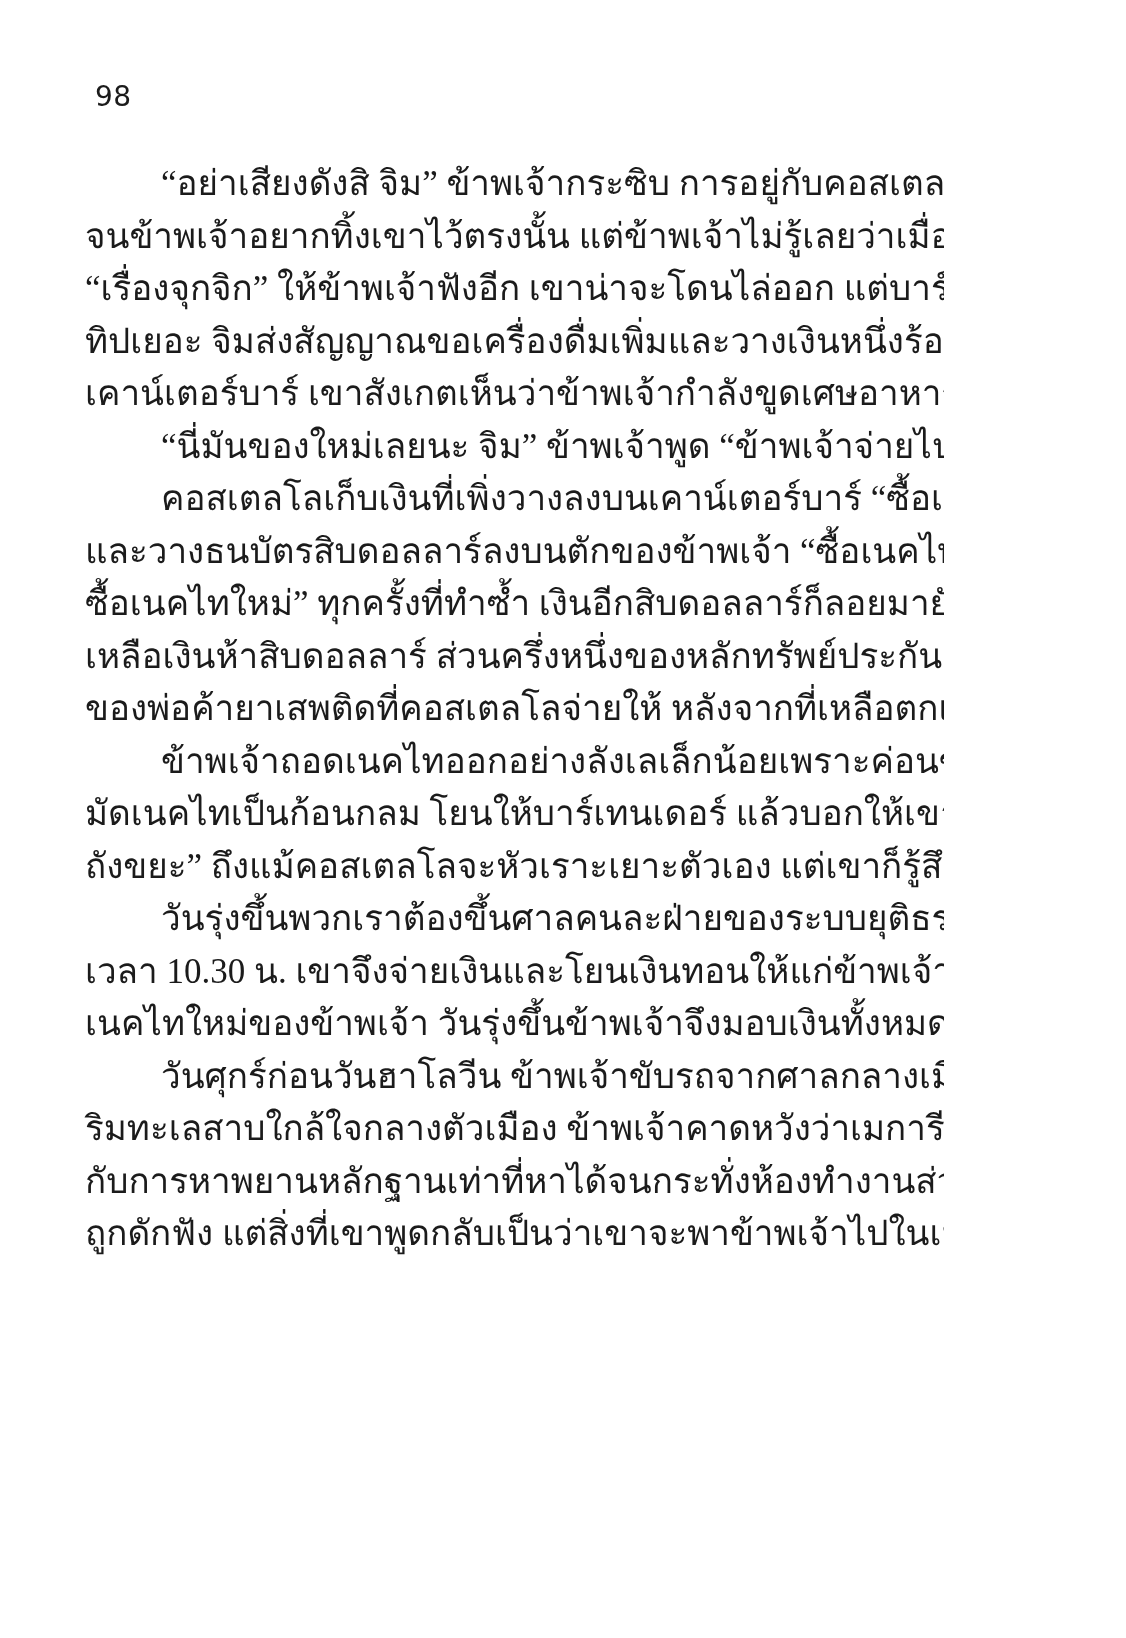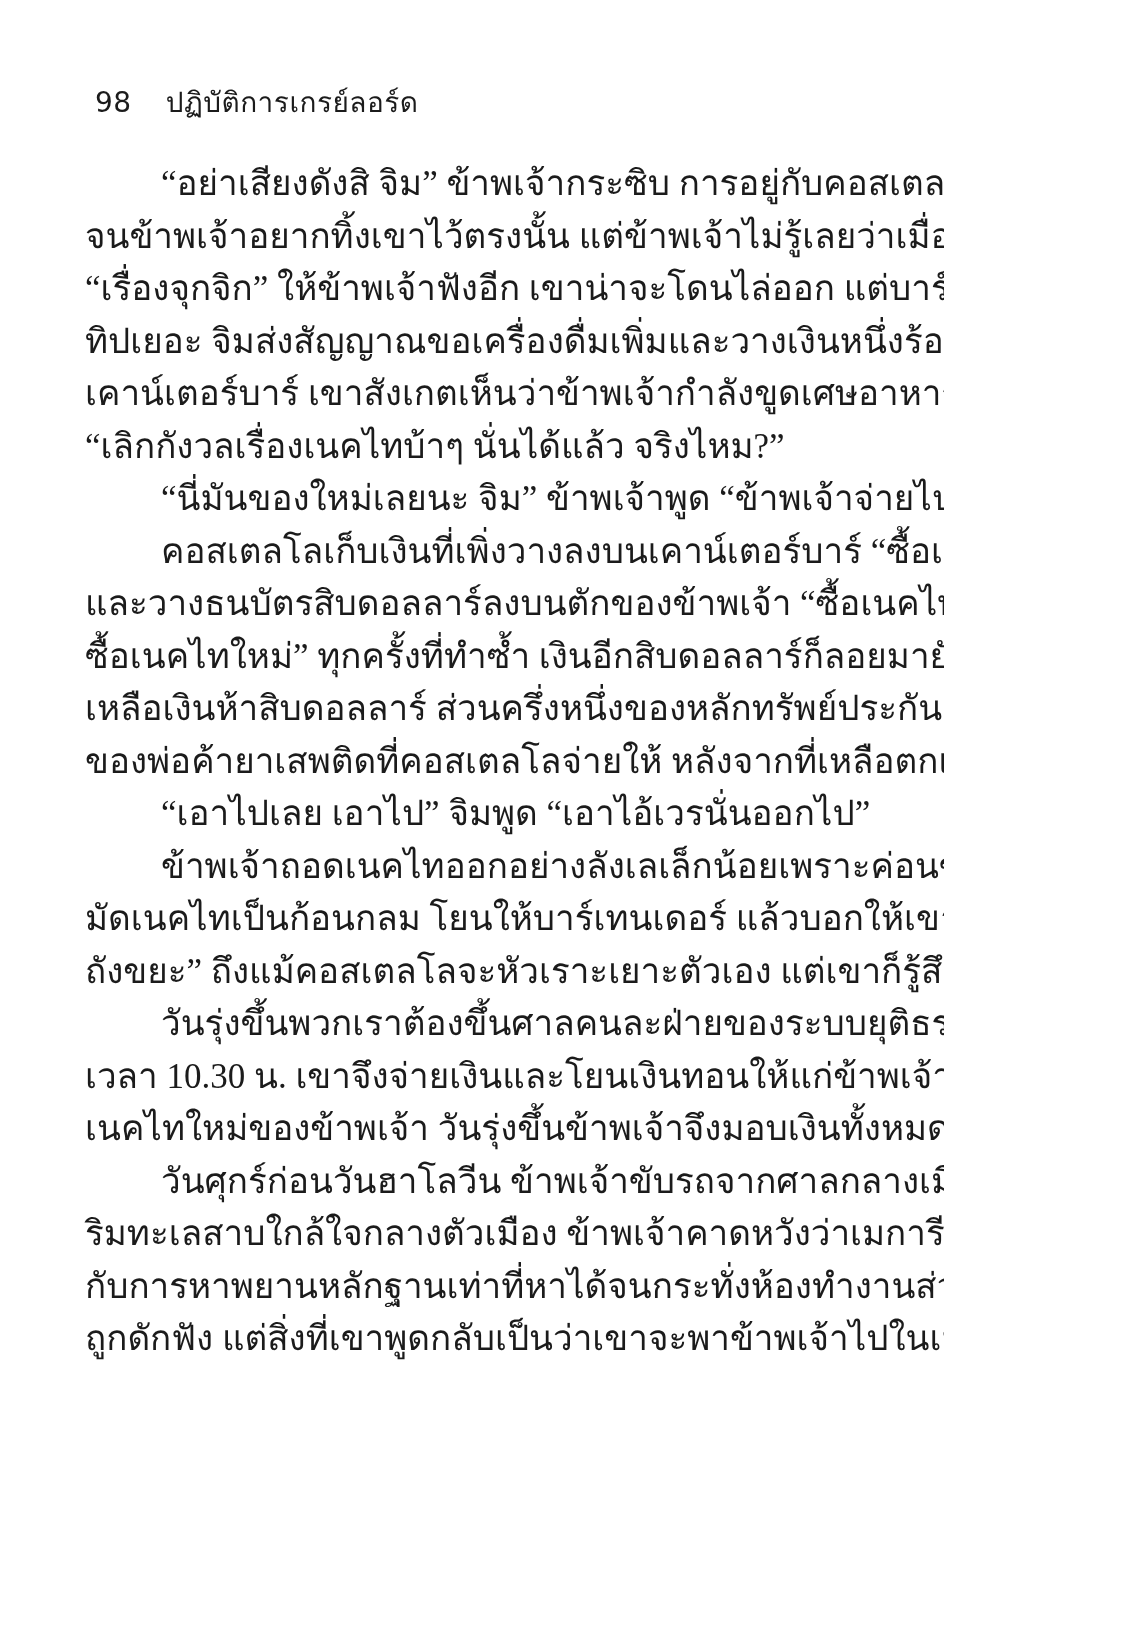--- a/index.html
+++ b/index.html
@@ -50,43 +50,38 @@
   .line.first-line {
     text-indent: 76px;
   }
 </style>
 </head>
 <body>
 
 <div class="page">
   <header class="running-head">
     <span class="page-num">98</span>
-    <span class="book-title">ปฏิบัติการเกรย์ลอร์ด</span>
   </header>
   <main class="body-text">
       <div class="paragraph">
         <div class="line first-line">“อย่าเสียงดังสิ จิม” ข้าพเจ้ากระซิบ การอยู่กับคอสเตลโลมันน่าอับอายมาก</div>
         <div class="line">จนข้าพเจ้าอยากทิ้งเขาไว้ตรงนั้น แต่ข้าพเจ้าไม่รู้เลยว่าเมื่อใดเขาจะมาเล่า</div>
         <div class="line">“เรื่องจุกจิก” ให้ข้าพเจ้าฟังอีก เขาน่าจะโดนไล่ออก แต่บาร์เทนเดอร์กลับชอบให้</div>
         <div class="line">ทิปเยอะ จิมส่งสัญญาณขอเครื่องดื่มเพิ่มและวางเงินหนึ่งร้อยดอลลาร์ลงบน</div>
         <div class="line">เคาน์เตอร์บาร์ เขาสังเกตเห็นว่าข้าพเจ้ากำลังขูดเศษอาหารบนเนคไท เขาจึงพึมพำว่า</div>
-        <div class="line">“เลิกกังวลเรื่องเนคไทบ้าๆ นั่นได้แล้ว จริงไหม?”</div>
       </div>
       <div class="paragraph">
         <div class="line first-line">“นี่มันของใหม่เลยนะ จิม” ข้าพเจ้าพูด “ข้าพเจ้าจ่ายไปสิบดอลลาร์”</div>
       </div>
       <div class="paragraph">
         <div class="line first-line">คอสเตลโลเก็บเงินที่เพิ่งวางลงบนเคาน์เตอร์บาร์ “ซื้อเนคไทใหม่” เขาพูด</div>
         <div class="line">และวางธนบัตรสิบดอลลาร์ลงบนตักของข้าพเจ้า “ซื้อเนคไทใหม่... ซื้อเนคไทใหม่...</div>
         <div class="line">ซื้อเนคไทใหม่” ทุกครั้งที่ทำซ้ำ เงินอีกสิบดอลลาร์ก็ลอยมายังตักของข้าพเจ้า ขณะนี้</div>
         <div class="line">เหลือเงินห้าสิบดอลลาร์ ส่วนครึ่งหนึ่งของหลักทรัพย์ประกันตัวหนึ่งร้อยดอลลาร์</div>
         <div class="line">ของพ่อค้ายาเสพติดที่คอสเตลโลจ่ายให้ หลังจากที่เหลือตกเป็นของโอลสัน</div>
-      </div>
-      <div class="paragraph">
-        <div class="line first-line">“เอาไปเลย เอาไป” จิมพูด “เอาไอ้เวรนั่นออกไป”</div>
       </div>
       <div class="paragraph">
         <div class="line first-line">ข้าพเจ้าถอดเนคไทออกอย่างลังเลเล็กน้อยเพราะค่อนข้างชอบมัน คอสเตลโล</div>
         <div class="line">มัดเนคไทเป็นก้อนกลม โยนให้บาร์เทนเดอร์ แล้วบอกให้เขา “โยนไอ้เวรนั่นลง</div>
         <div class="line">ถังขยะ” ถึงแม้คอสเตลโลจะหัวเราะเยาะตัวเอง แต่เขาก็รู้สึกขมขื่นต่อบางอย่าง</div>
       </div>
       <div class="paragraph">
         <div class="line first-line">วันรุ่งขึ้นพวกเราต้องขึ้นศาลคนละฝ่ายของระบบยุติธรรมทางอาญา ดังนั้น</div>
         <div class="line">เวลา 10.30 น. เขาจึงจ่ายเงินและโยนเงินทอนให้แก่ข้าพเจ้าเพื่อเติมเงินในกองทุน</div>
         <div class="line">เนคไทใหม่ของข้าพเจ้า วันรุ่งขึ้นข้าพเจ้าจึงมอบเงินทั้งหมดให้แก่ FBI ในฐานะ</div>

